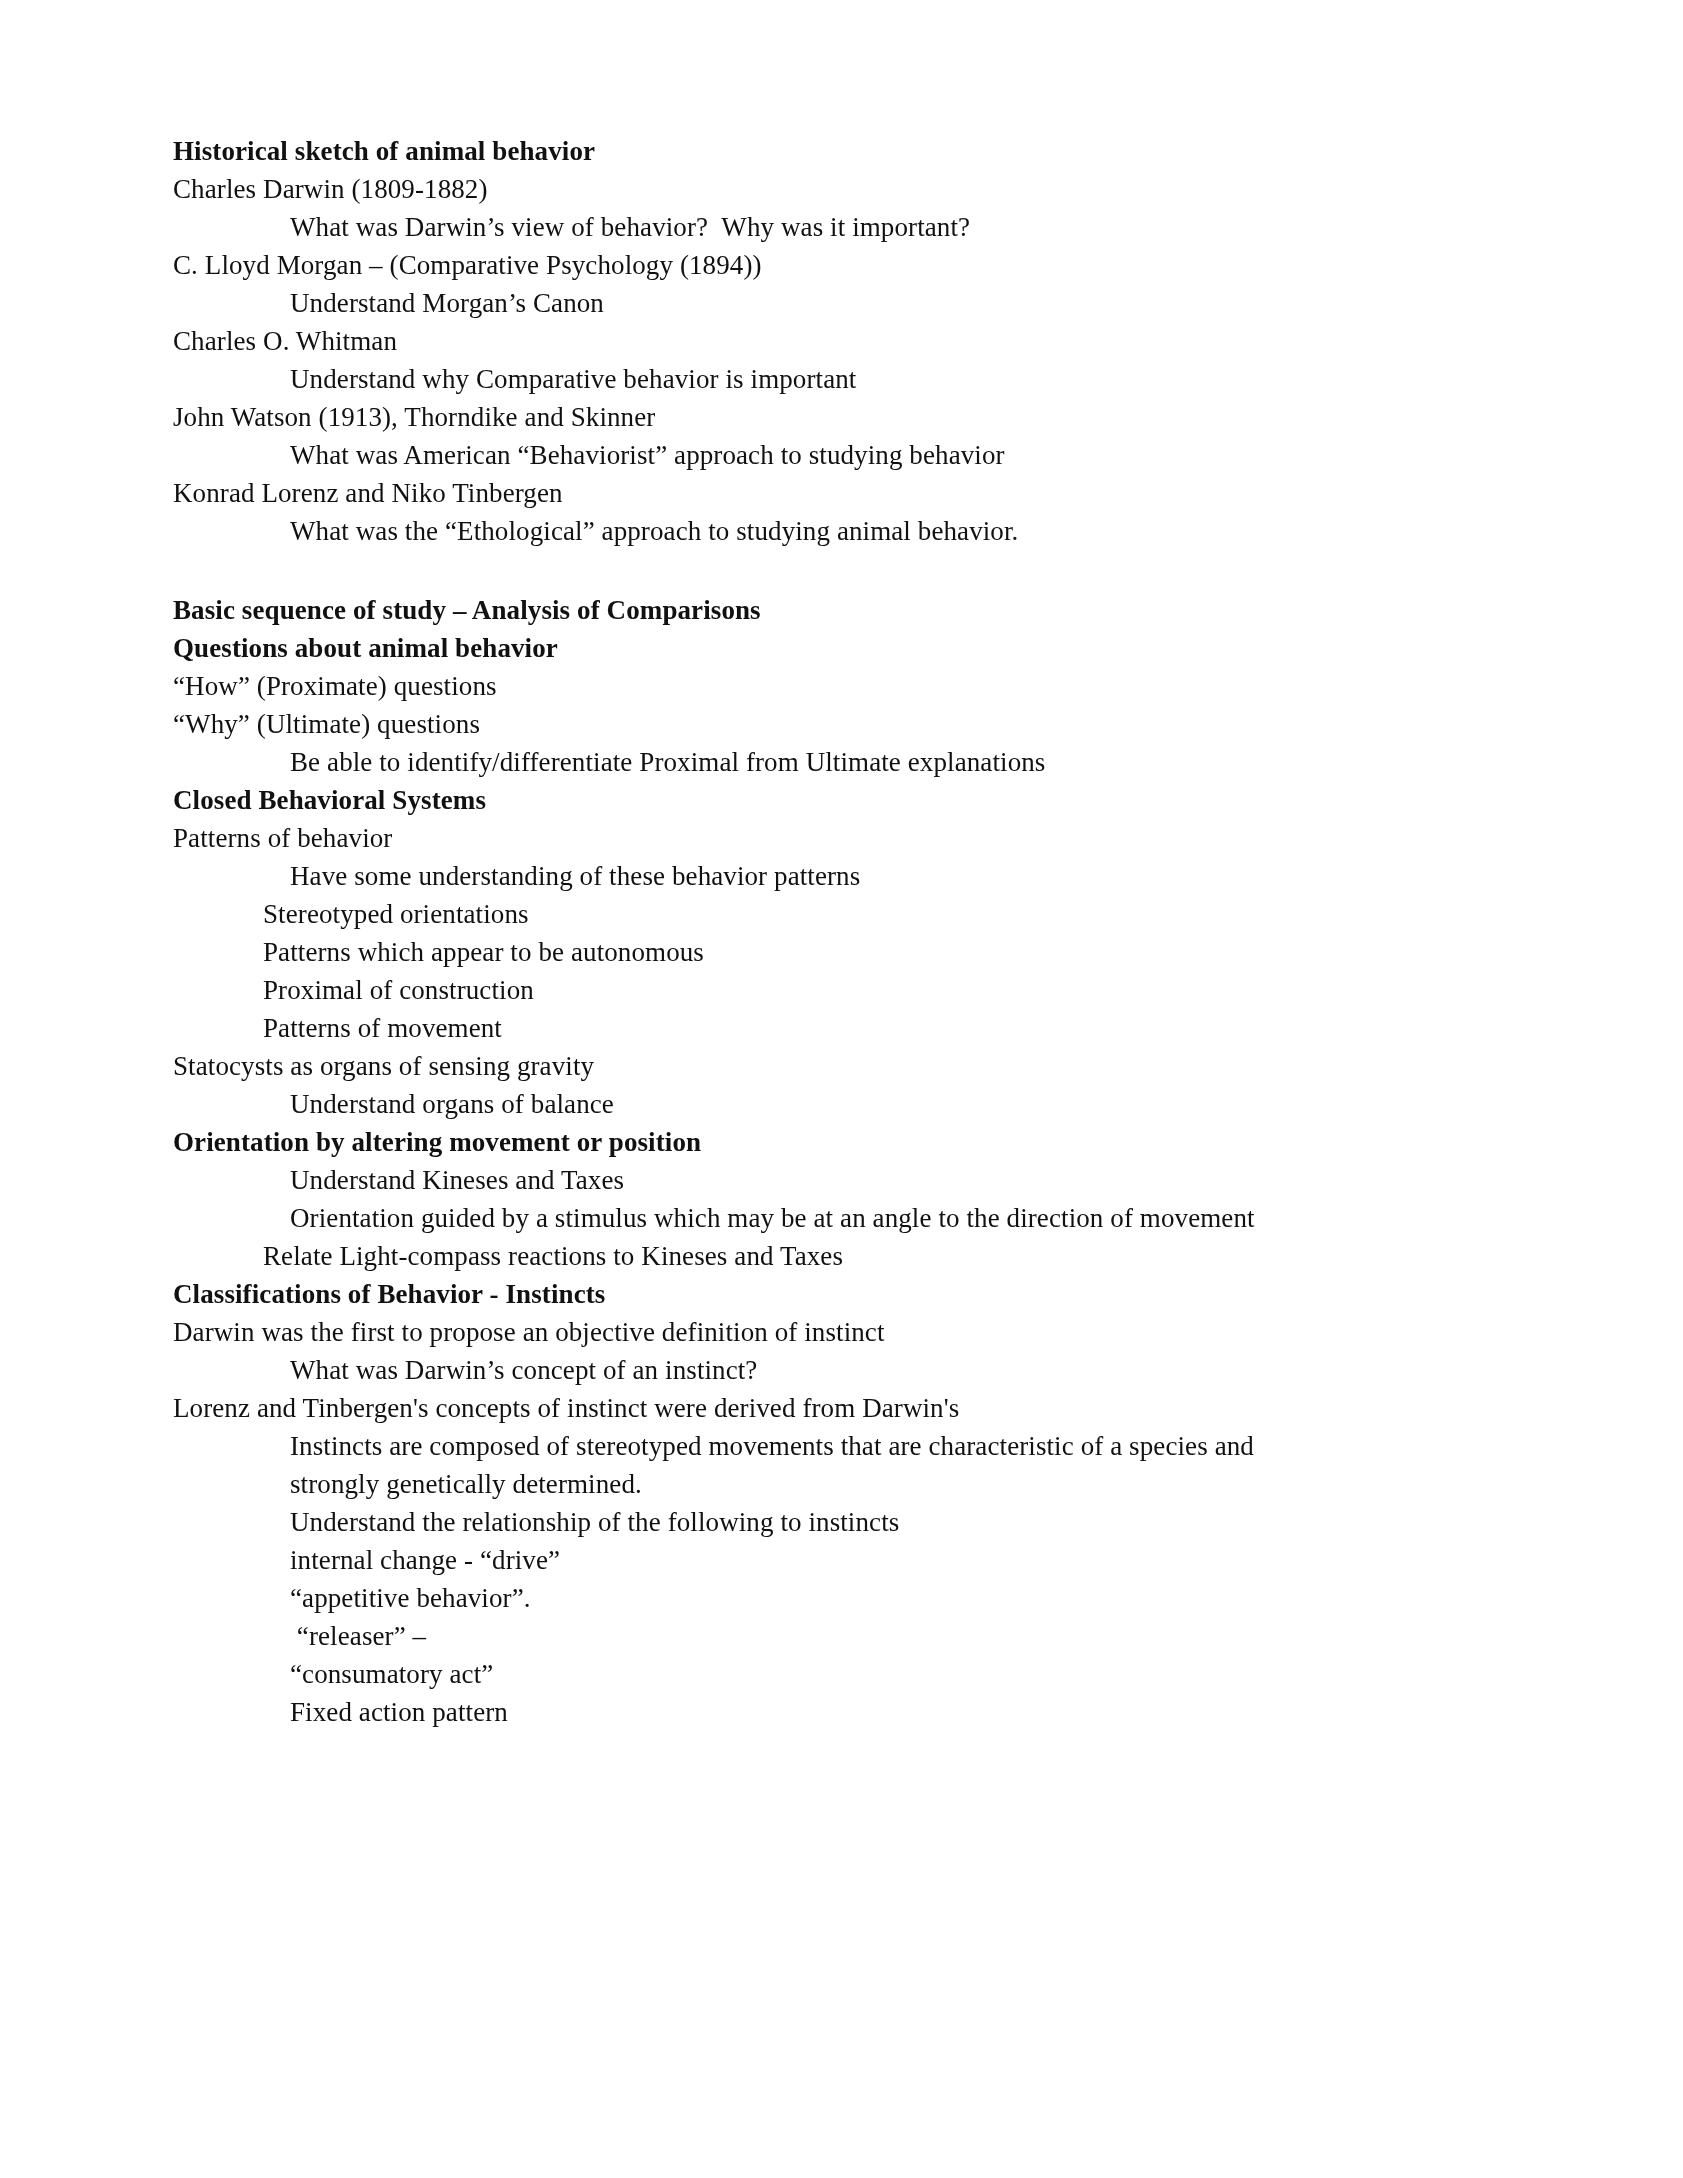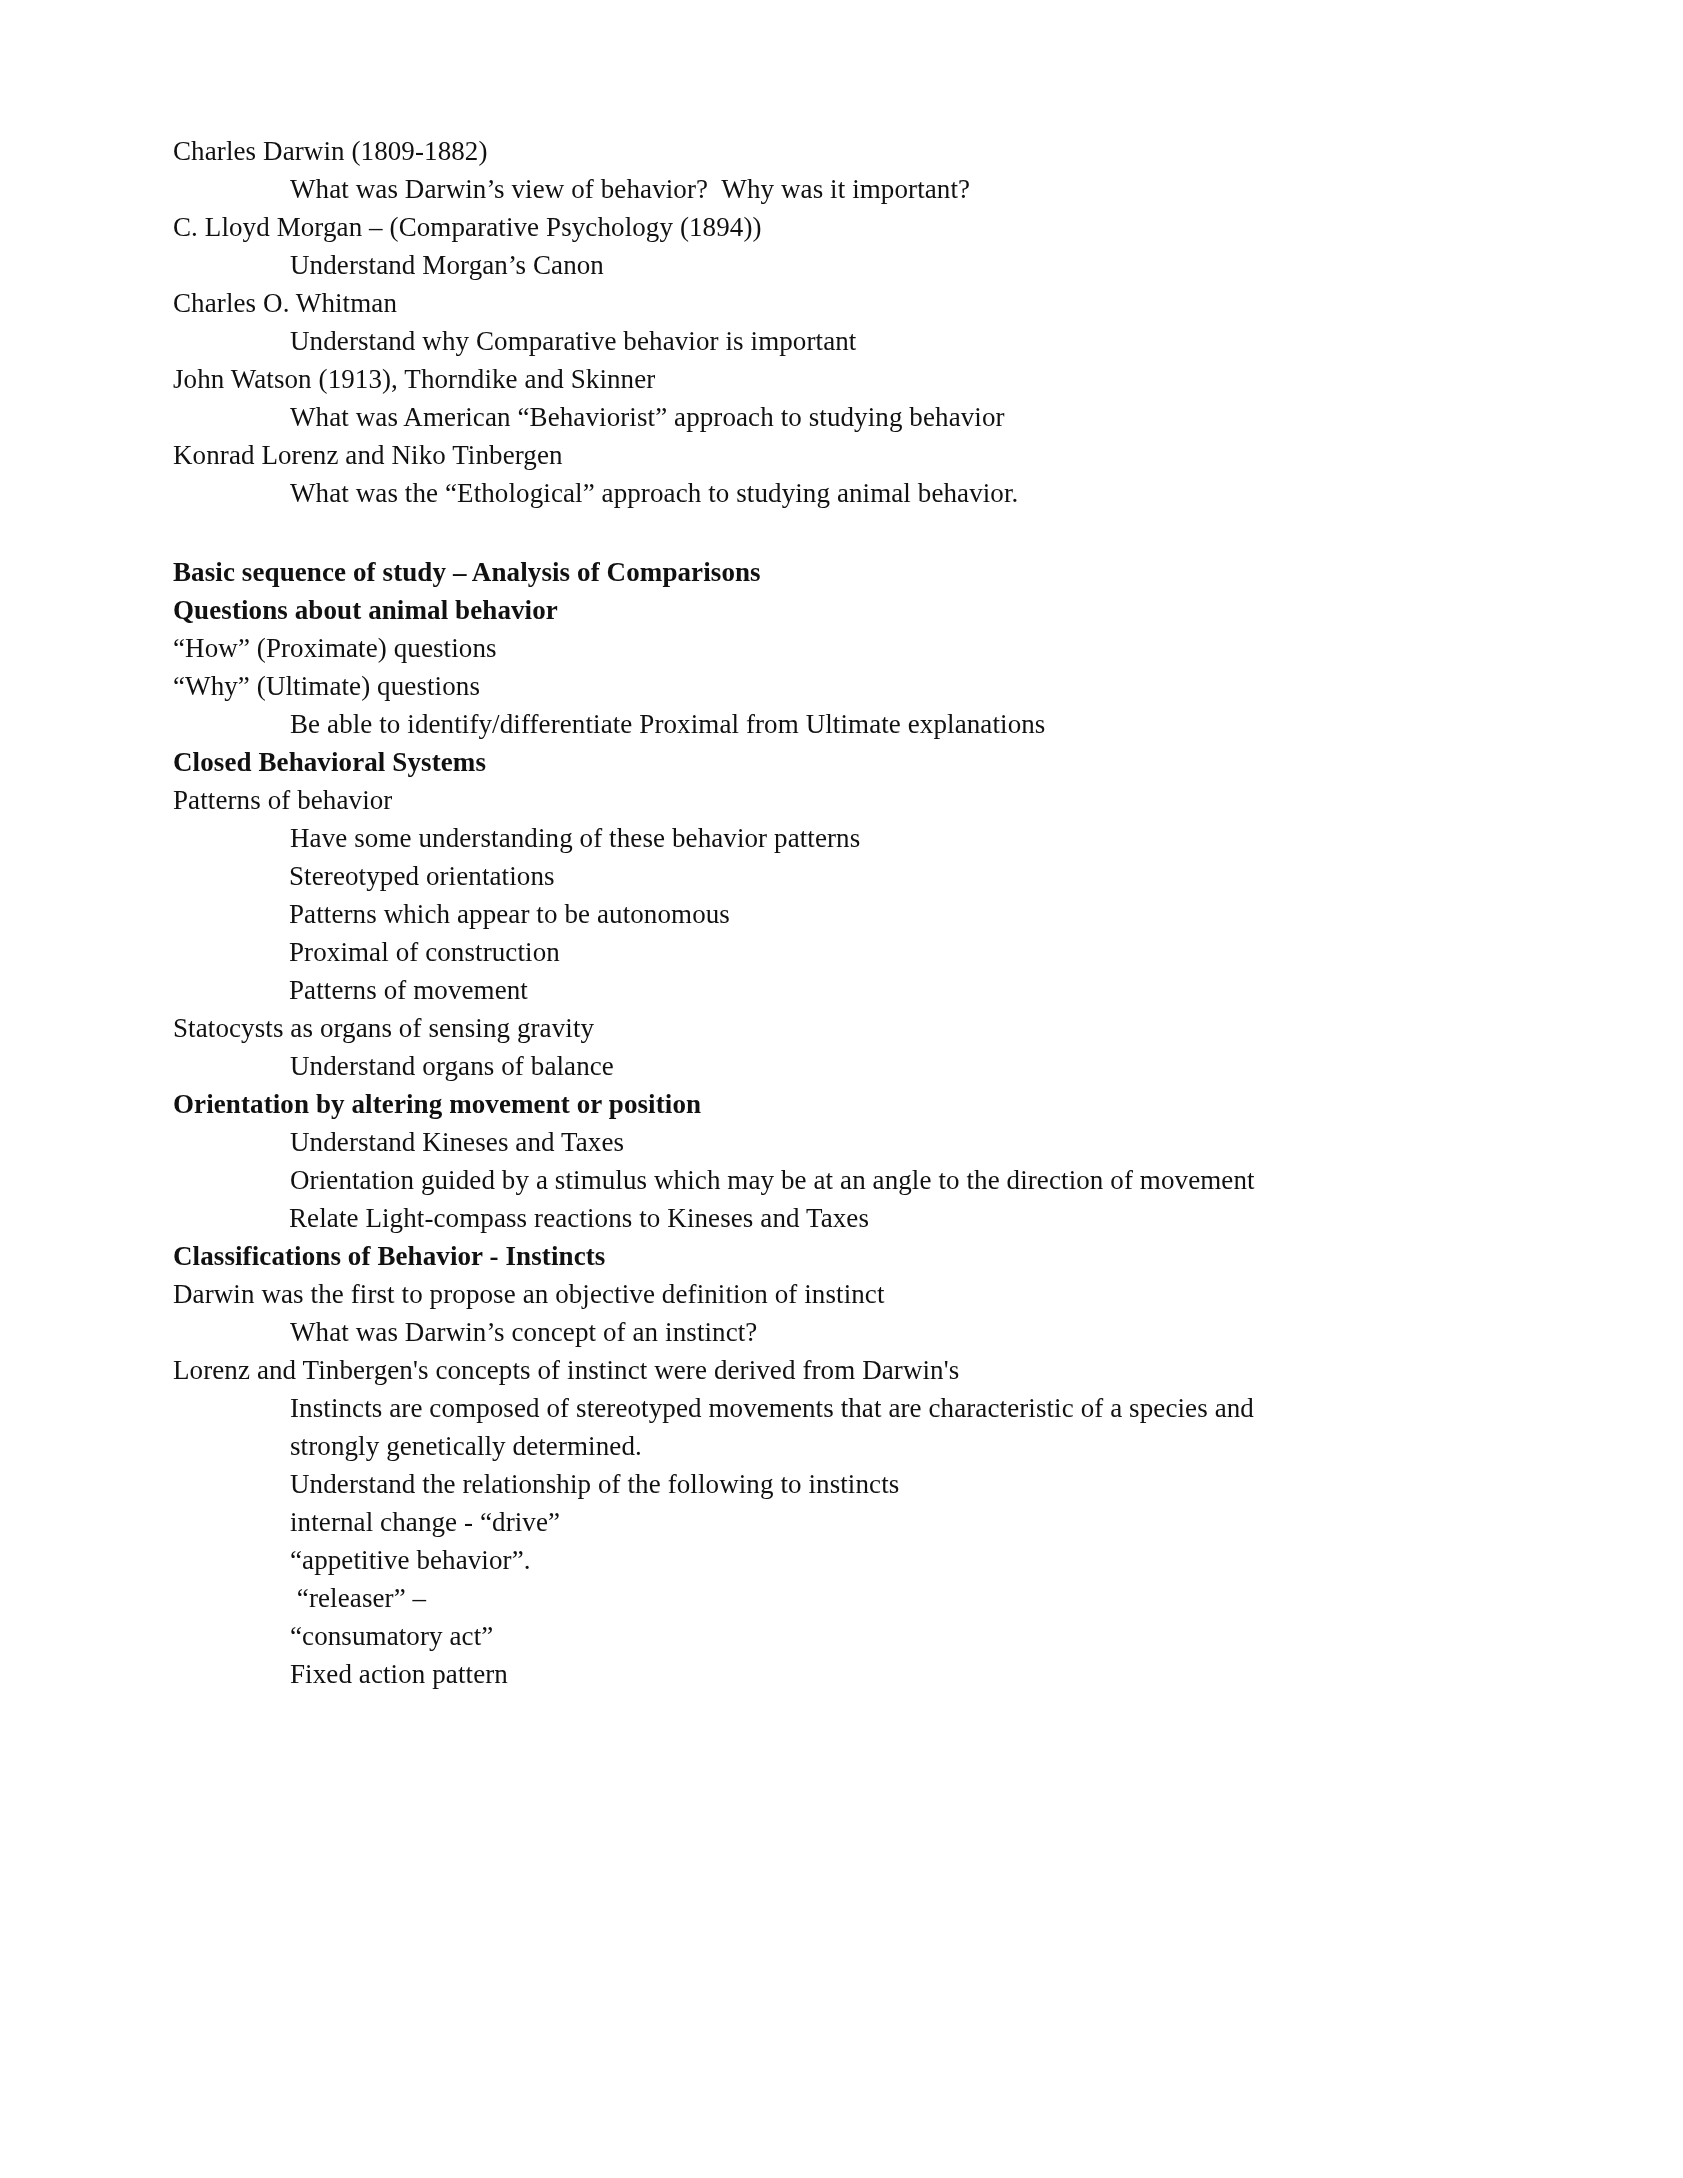--- a/index.html
+++ b/index.html
@@ -28,32 +28,33 @@
     line-height: 38px;
     color: #111111;
     white-space: pre-wrap;
     letter-spacing: 0.1px;
   }
   .bold {
     font-weight: bold;
   }
   .lvl0 { margin-left: 0px; }
   .lvl1 { margin-left: 117px; }
-  .lvl2 { margin-left: 116px; }
+  .lvl2 { margin-left: 90px; }
   .spacer {
     height: 41px;
   }
 </style>
 </head>
 <body>
 
 <div class="page">
   <div class="content" id="doc-body">
 
   <div>
+        <div class="line lvl0 bold">Historical sketch of animal behavior</div>
         <div class="line lvl0">Charles Darwin (1809-1882)</div>
         <div class="line lvl1">What was Darwin’s view of behavior?  Why was it important?</div>
         <div class="line lvl0">C. Lloyd Morgan – (Comparative Psychology (1894))</div>
         <div class="line lvl1">Understand Morgan’s Canon</div>
         <div class="line lvl0">Charles O. Whitman</div>
         <div class="line lvl1">Understand why Comparative behavior is important</div>
         <div class="line lvl0">John Watson (1913), Thorndike and Skinner</div>
         <div class="line lvl1">What was American “Behaviorist” approach to studying behavior</div>
         <div class="line lvl0">Konrad Lorenz and Niko Tinbergen</div>
         <div class="line lvl1">What was the “Ethological” approach to studying animal behavior.</div>

